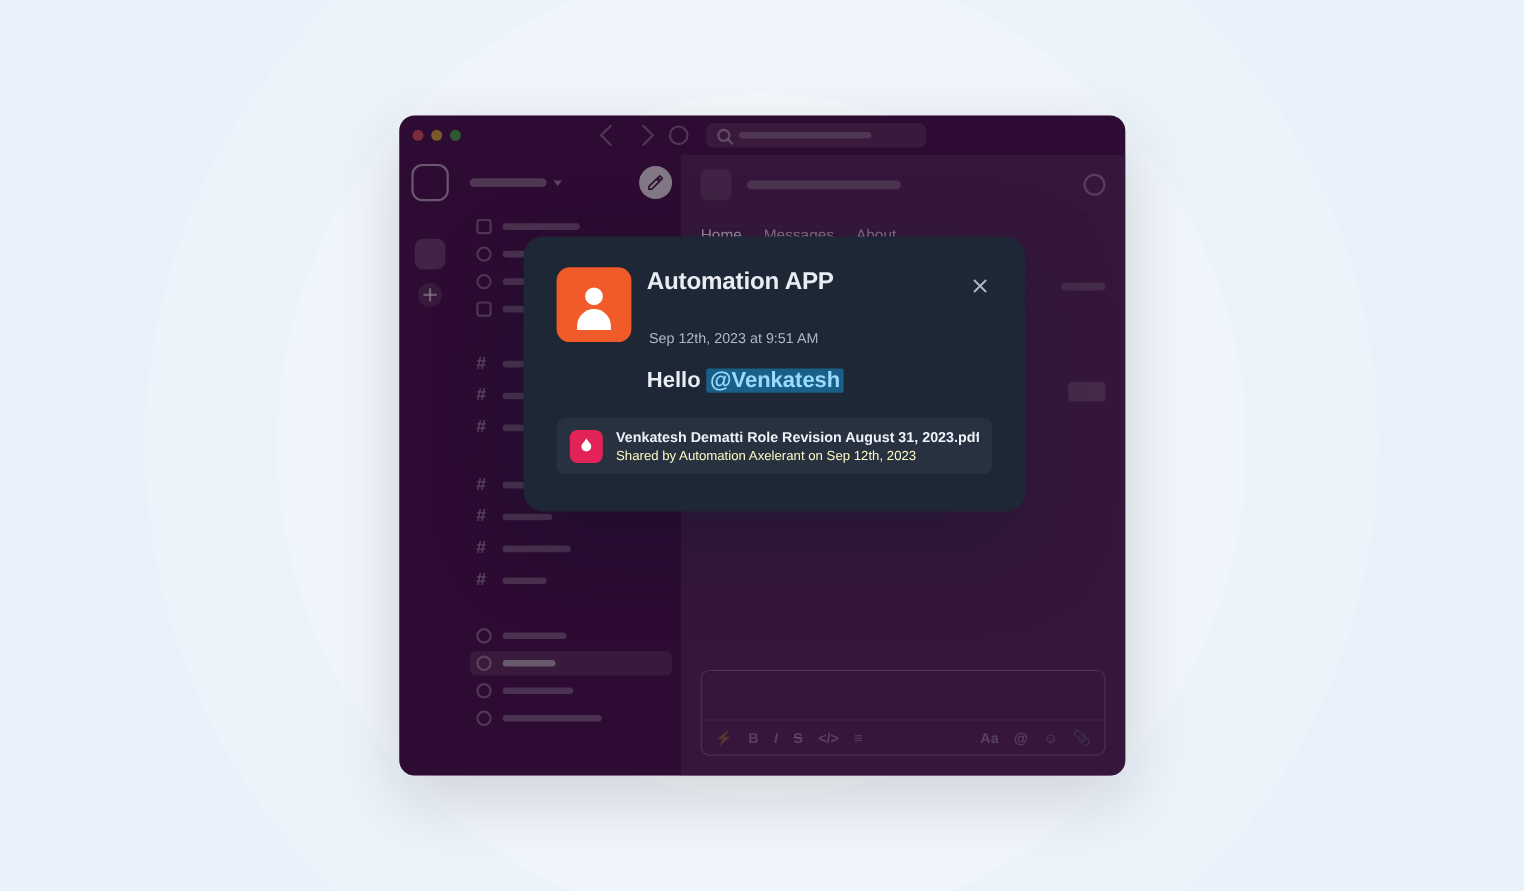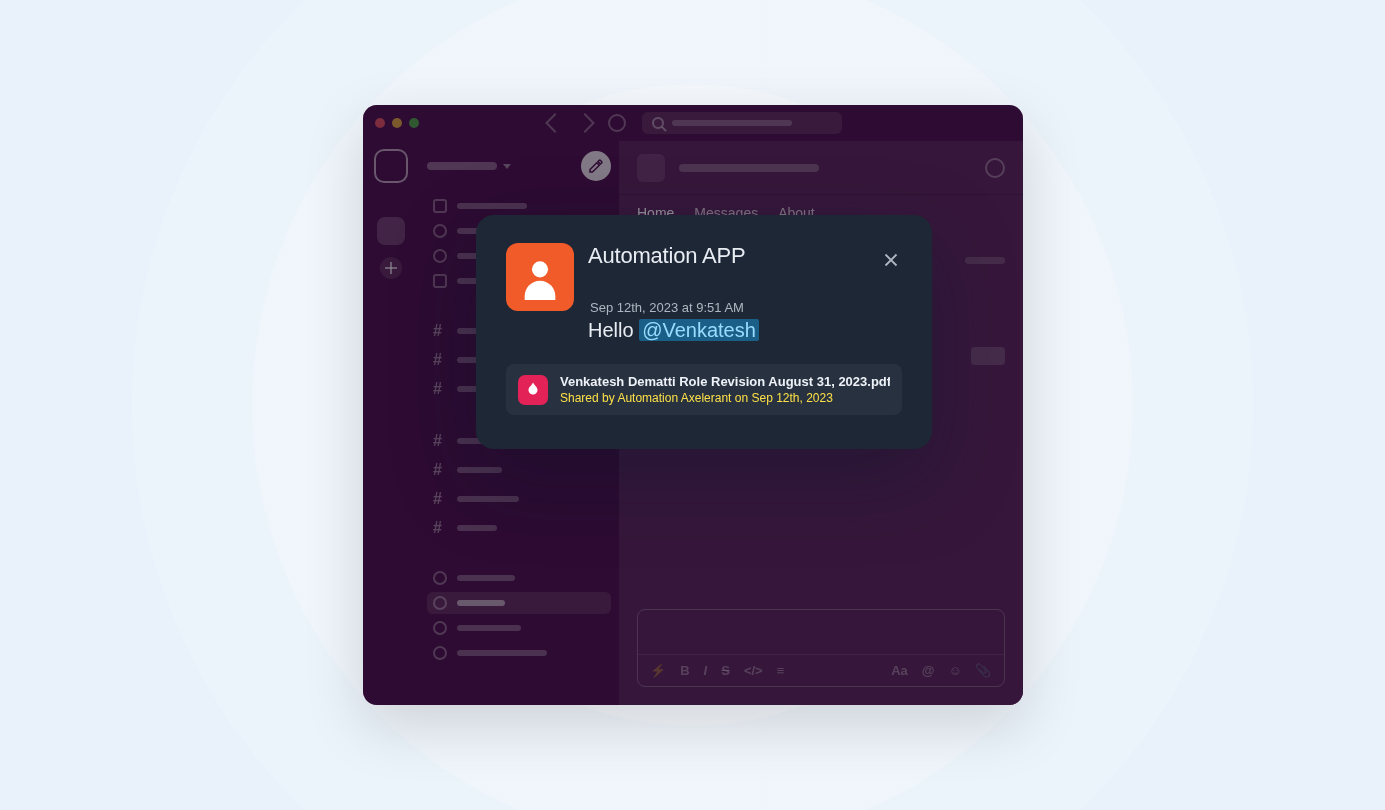--- a/index.html
+++ b/index.html
@@ -112,33 +112,33 @@
     border-radius: 18px;
     padding: 28px 30px 34px;
     color: #e8ecf3;
     box-shadow: 0 30px 80px rgba(10,20,40,0.35);
   }
   .fc-head { display:flex; gap: 14px; }
   .fc-av { width: 68px; height: 68px; border-radius: 12px; background: #f15a29; display:flex; align-items:center; justify-content:center; flex-shrink:0; }
   .fc-head-text { flex:1; }
   .fc-close { width: 22px; height:22px; color: #aeb6c2; cursor:pointer; flex-shrink:0; margin-top:6px; }
   .fc-title-line { display:flex; align-items:baseline; flex-wrap:wrap; gap: 2px; }
-  .fc-title { font-size: 22px; font-weight: 400; letter-spacing: -0.2px; }
+  .fc-title { font-size: 22px; font-weight: 700; letter-spacing: -0.2px; }
   .fc-ts { font-size: 13px; color: #aeb6c2; margin-left: 2px; margin-top: 29px; }
-  .fc-hello { margin-top: 4px; font-size: 20px; font-weight: 400; }
+  .fc-hello { margin-top: 20px; font-size: 20px; font-weight: 700; }
   .mention { background: #195f87; color: #9adcff; padding: 0 3px; border-radius: 2px; }
 
   .fc-body { margin-top: 22px; border-left: 3px solid #3b4656; padding: 4px 0 4px 22px; font-size: 19px; line-height: 1.35; font-weight: 500; }
   .fc-body .fname { font-style: italic; font-weight: 700; }
 
   .attach { margin-top: 22px; background: #27313f; border-radius: 8px; padding: 10px 12px; display:flex; gap: 12px; align-items:center; }
   .attach-ic { width: 30px; height: 30px; border-radius: 7px; background: #e32257; display:flex; align-items:center; justify-content:center; flex-shrink:0; }
   .attach-text { display:flex; flex-direction:column; gap:2px; overflow:hidden; }
   .attach-name { font-size: 13px; font-weight: 700; color: #eef2f8; white-space: nowrap; }
-  .attach-meta { font-size: 12px; color: #fde047; }
+  .attach-meta { font-size: 12px; color: #fef9c3; }
 </style>
 </head>
 <body>
 
 <div class="bg-rings"></div>
 
 <div class="app-window">
   <div class="titlebar">
     <div class="traffic">
       <div class="dot red"></div>

